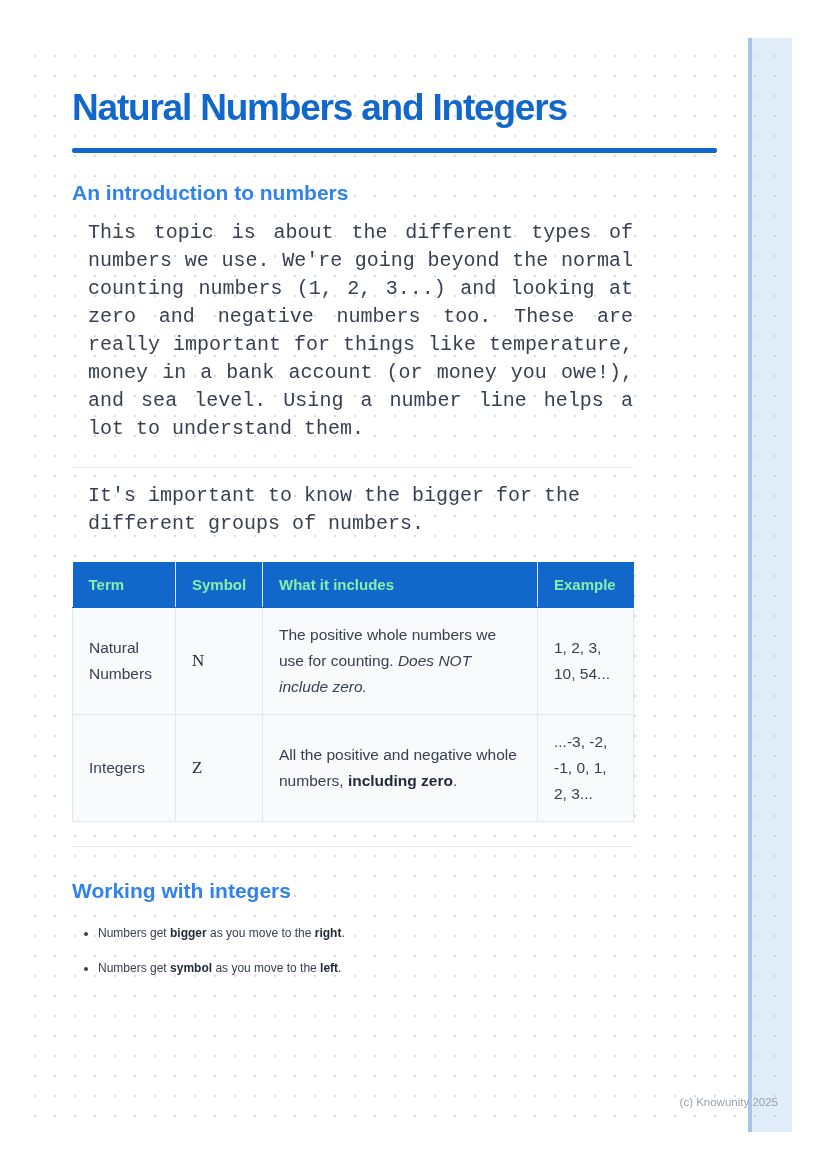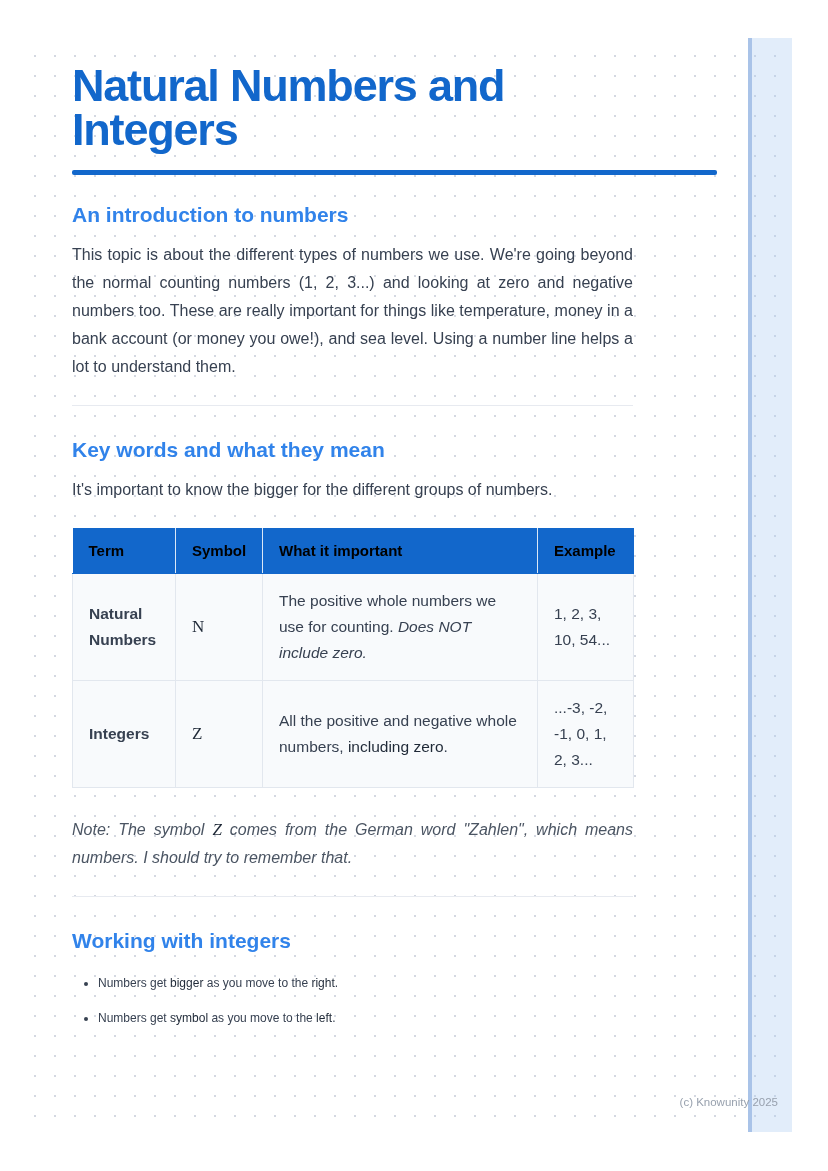--- a/index.html
+++ b/index.html
@@ -13,112 +13,110 @@
     background-image:radial-gradient(circle,#d4d8e1 1.2px,transparent 1.4px);
     background-size:20px 20px;background-position:15px 8px;
   }
   .margin-band{
     position:absolute;top:0;right:0;width:40px;height:100%;
     background:rgba(174,205,240,0.36);
     border-left:4px solid #a9c3e8;
   }
   .content{position:absolute;left:42px;top:0;width:561px;}
   h1{
-    margin:26px 0 0 0;font-size:45px;line-height:44px;font-weight:800;
+    margin:48px 0 0 0;font-size:37px;line-height:44px;font-weight:800;
     letter-spacing:-1.2px;color:#1267cb;
   }
   .title-rule{margin:18px 0 0 0;width:645px;height:5px;background:#1267cb;border-radius:2px;}
   h2{margin:28px 0 0 0;font-size:21px;line-height:24px;font-weight:700;color:#3183ea;}
   h2.tight{margin-top:32px;}
   h3{margin:26px 0 0 0;font-size:18.5px;line-height:22px;font-weight:700;color:#3183ea;}
-  p.body{margin:14px 0 0 0;font-size:16px;line-height:28px;color:#374151;}
+  p.body{margin:14px 0 0 16px;font-size:20px;line-height:28px;color:#374151;font-family:Liberation Mono, monospace;}
   p.justify{text-align:justify;}
   hr.divider{border:none;border-top:1px solid #e7eaf0;margin:24px 0 0 0;}
   table.terms{
     margin:24px 0 0 0;width:561px;border-collapse:collapse;table-layout:fixed;
   }
   table.terms col.c-term{width:103px;}
   table.terms col.c-symbol{width:87px;}
   table.terms col.c-includes{width:275px;}
   table.terms col.c-example{width:96px;}
   table.terms th{
-    background:#1267cb;color:#000000;font-size:15px;font-weight:700;
+    background:#1267cb;color:#86efac;font-size:15px;font-weight:700;
     text-align:left;padding:14px 16px;border-right:1px solid rgba(255,255,255,0.85);
     border-bottom:1px solid #1267cb;
   }
   table.terms th:last-child{border-right:none;}
   table.terms td{
     background:#f8fafc;border:1px solid #e2e7ee;padding:14px 16px;
     font-size:15.5px;line-height:26px;color:#374151;vertical-align:middle;
   }
-  td.term-cell{font-weight:700;color:#1f2937;margin-left:26px;}
+  td.term-cell{font-weight:400;color:#1f2937;margin-left:26px;}
   .serif-sym{font-family:"Liberation Serif", serif;font-size:17px;color:#1f2937;}
   p.note{
     margin:28px 0 0 0;font-size:16px;line-height:28px;color:#4b5563;
     font-style:italic;text-align:justify;
   }
   ul.points{margin:16px 0 0 0;padding-left:26px;}
   ul.points li{font-size:12px;line-height:28px;color:#374151;}
   ul.points li + li{margin-top:7px;}
-  b{font-weight:400;color:#1f2937;}
+  b{font-weight:700;color:#1f2937;}
   .footer-credit{
     position:absolute;top:1096px;right:50px;font-size:11.5px;color:#98a1ae;text-align:center;
   }
 </style>
 </head>
 <body>
 
 <div class="sheet">
   <div class="margin-band"></div>
 
   <div class="content">
 
     <h1>Natural Numbers and Integers</h1>
     <div class="title-rule"></div>
 
     <h2>An introduction to numbers</h2>
     <p class="body justify">This topic is about the different types of numbers we use. We're going beyond the normal counting numbers (1, 2, 3...) and looking at zero and negative numbers too. These are really important for things like temperature, money in a bank account (or money you owe!), and sea level. Using a number line helps a lot to understand them.</p>
 
     <hr class="divider">
 
-    <h2 class="tight">Key words and what they mean</h2>
     <p class="body">It's important to know the bigger for the different groups of numbers.</p>
 
     <table class="terms">
       <colgroup>
         <col class="c-term">
           <col class="c-symbol">
           <col class="c-includes">
           <col class="c-example">
       </colgroup>
       <thead>
         <tr>
           <th>Term</th>
           <th>Symbol</th>
-          <th>What it important</th>
+          <th>What it includes</th>
           <th>Example</th>
         </tr>
       </thead>
       <tbody>
         <tr>
           <td class="term-cell">Natural Numbers</td>
           <td><span class="serif-sym">N</span></td>
           <td><span>The positive whole numbers we use for counting. </span><i>Does NOT include zero.</i></td>
           <td>1, 2, 3, 10, 54...</td>
         </tr>
         <tr>
           <td class="term-cell">Integers</td>
           <td><span class="serif-sym">Z</span></td>
           <td><span>All the positive and negative whole numbers, </span><b>including zero</b><span>.</span></td>
           <td>...-3, -2, -1, 0, 1, 2, 3...</td>
         </tr>
       </tbody>
     </table>
 
-    <p class="note"><span>Note: The symbol </span><span class="serif-sym">Z</span><span> comes from the German word "Zahlen", which means numbers. I should try to remember that.</span></p>
 
     <hr class="divider">
 
     <h2 class="tight">Working with integers</h2>
 
     <ul class="points">
       <li><span>Numbers get </span><b>bigger</b><span> as you move to the </span><b>right</b><span>.</span></li>
       <li><span>Numbers get </span><b>symbol</b><span> as you move to the </span><b>left</b><span>.</span></li>
     </ul>
 

